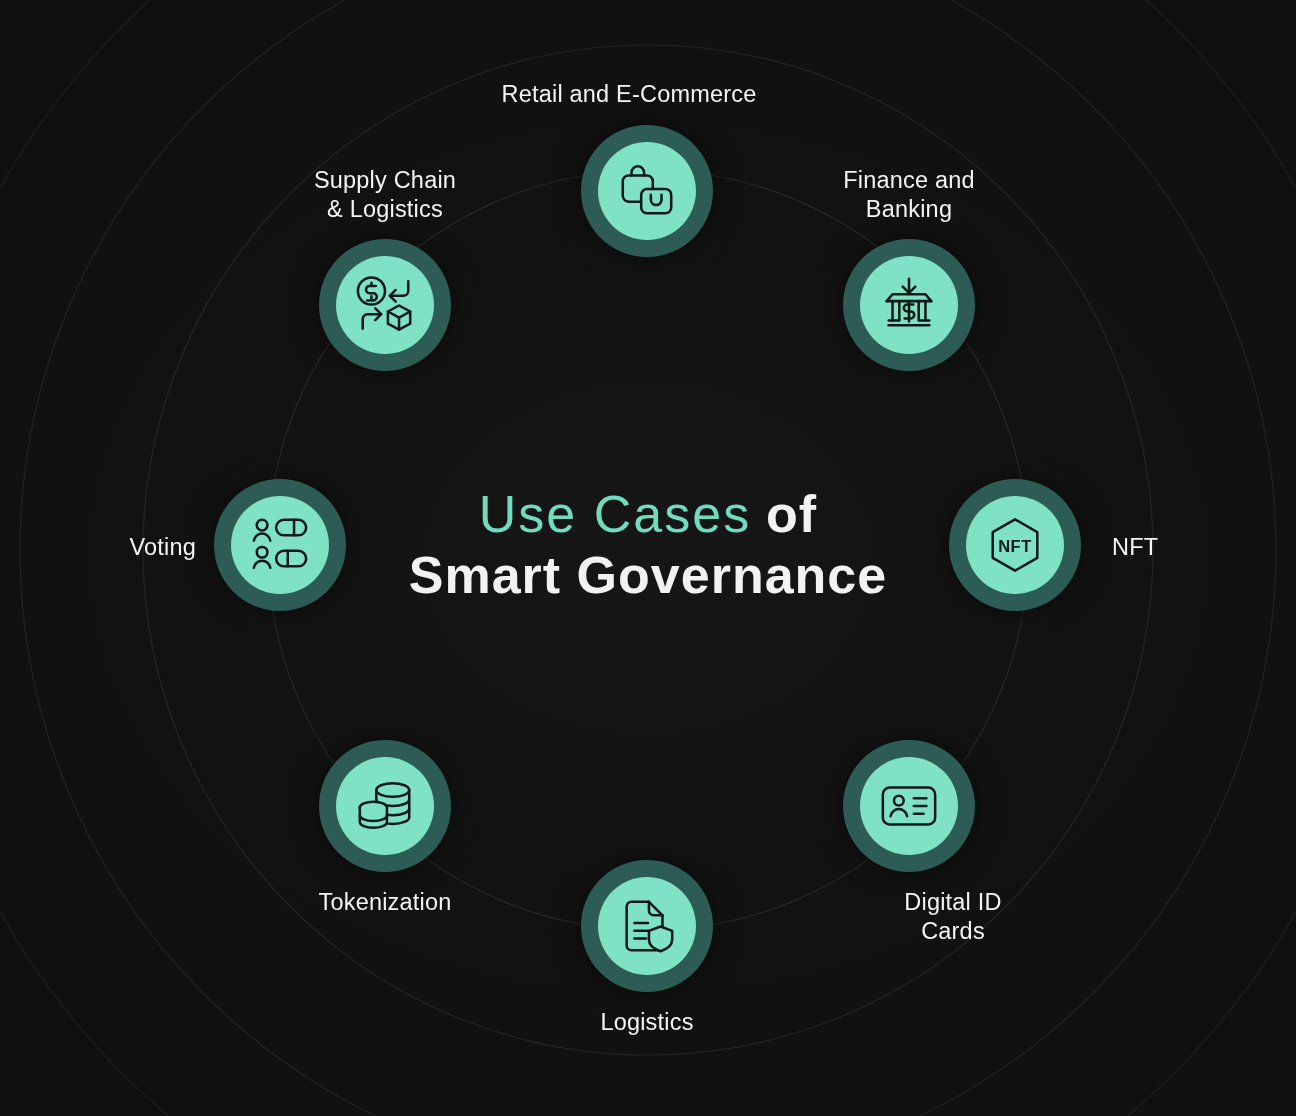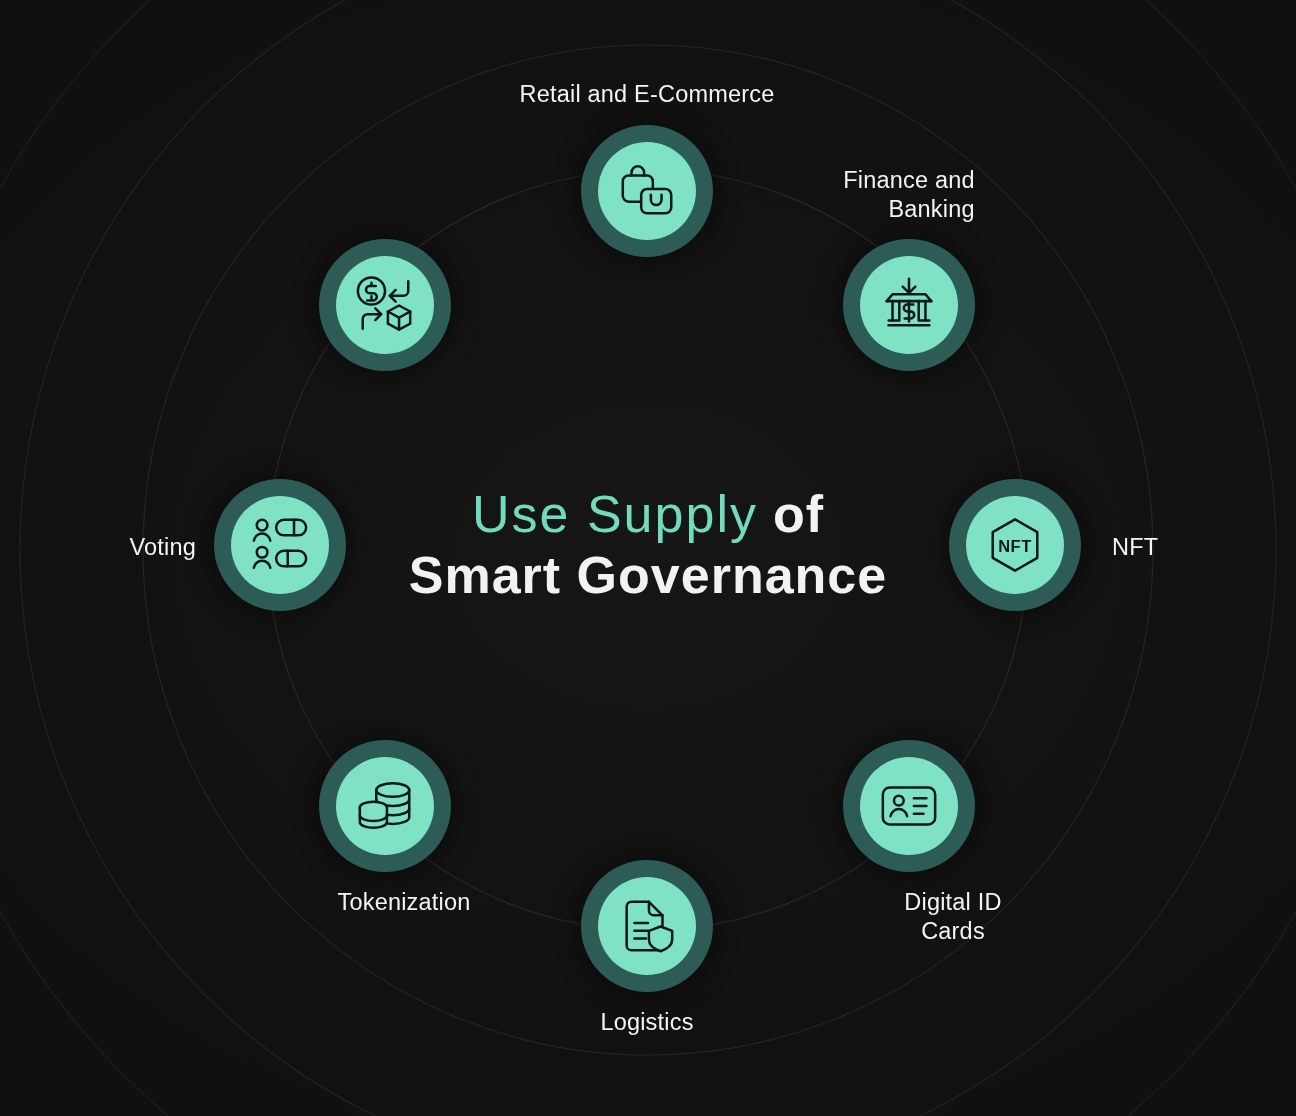--- a/index.html
+++ b/index.html
@@ -92,54 +92,54 @@
 
   <svg class="rings" viewBox="0 0 1296 1116" xmlns="http://www.w3.org/2000/svg">
     <circle cx="648" cy="550" r="380" fill="none" stroke="#2b2b2b" stroke-width="1.2" opacity="0.85"></circle>
     <circle cx="648" cy="550" r="505" fill="none" stroke="#2b2b2b" stroke-width="1.2" opacity="0.8"></circle>
     <circle cx="648" cy="550" r="628" fill="none" stroke="#2b2b2b" stroke-width="1.2" opacity="0.7"></circle>
     <circle cx="648" cy="550" r="742" fill="none" stroke="#282828" stroke-width="1.2" opacity="0.6"></circle>
   </svg>
 
   <div class="title-block">
     <div class="title-line">
-      <span class="t-accent">Use Supply</span>
+      <span class="t-accent">Use Cases</span>
       <span class="t-plain">of</span>
     </div>
     <div class="title-line t-plain">Smart Governance</div>
   </div>
 
   <div class="node" style="left:581px; top:125px;">
     <div class="disc">
       <svg width="62" height="62" viewBox="0 0 64 64" fill="none" stroke="#0F1A18" stroke-width="2.6" stroke-linecap="round" stroke-linejoin="round">
         <rect x="7" y="16" width="31" height="27" rx="6"></rect>
         <path d="M16 16v-3a6.5 6.5 0 0 1 13 0v3"></path>
         <rect x="26" y="30" width="31" height="25" rx="6" fill="#7FE2C5"></rect>
         <path d="M36 36v5a5.5 5.5 0 0 0 11 0v-5"></path>
       </svg>
     </div>
   </div>
-  <div class="label center-x" style="left:647px; top:80px;text-align:center;">Retail and E-Commerce</div>
+  <div class="label center-x" style="left:629px; top:80px;text-align:center;">Retail and E-Commerce</div>
 
   <div class="node" style="left:843px; top:239px;">
     <div class="disc">
       <svg width="62" height="62" viewBox="0 0 64 64" fill="none" stroke="#0F1A18" stroke-width="2.6" stroke-linecap="round" stroke-linejoin="round">
         <path d="M32 5v14"></path>
         <path d="M25.5 13 32 19.5 38.5 13"></path>
         <path d="M9 28 15 21h34l6 7"></path>
         <path d="M9 28h46"></path>
         <path d="M15 28v20M22 28v20M42 28v20M49 28v20"></path>
         <path d="M11 53h42"></path>
         <path d="M11 48h10M43 48h10"></path>
         <path d="M32 28v21"></path>
         <path d="M36.5 31.5h-6.3a3.6 3.6 0 0 0 0 7.2h3.6a3.6 3.6 0 0 1 0 7.2H27.5"></path>
       </svg>
     </div>
   </div>
-  <div class="label center-x" style="left:909px; top:166px;text-align:right;">Finance and
+  <div class="label center-x" style="left:909px; top:166px;">Finance and
 Banking</div>
 
   <div class="node" style="left:949px; top:479px;">
     <div class="disc">
       <svg width="62" height="62" viewBox="0 0 64 64" fill="none" stroke="#0F1A18" stroke-width="2.6" stroke-linecap="round" stroke-linejoin="round">
         <path d="M32 5.5 55 18.8v26.4L32 58.5 9 45.2V18.8z"></path>
         <text x="32" y="39.5" font-family="'Liberation Sans', sans-serif" font-size="17" font-weight="700" letter-spacing="0.6" text-anchor="middle" fill="#0F1A18" stroke="none">NFT</text>
       </svg>
     </div>
   </div>
@@ -176,21 +176,21 @@
         <ellipse cx="40" cy="15.5" rx="17" ry="7"></ellipse>
         <path d="M23 15.5v28c0 3.9 7.6 7 17 7s17-3.1 17-7v-28"></path>
         <path d="M23 25c0 3.9 7.6 7 17 7s17-3.1 17-7"></path>
         <path d="M23 34.5c0 3.9 7.6 7 17 7s17-3.1 17-7"></path>
         <ellipse cx="20" cy="33.5" rx="14" ry="6" fill="#7FE2C5"></ellipse>
         <path d="M6 33.5v15c0 3.3 6.3 6 14 6s14-2.7 14-6v-15" fill="#7FE2C5"></path>
         <path d="M6 41.5c0 3.3 6.3 6 14 6s14-2.7 14-6"></path>
       </svg>
     </div>
   </div>
-  <div class="label center-x" style="left:385px; top:888px;margin-left:19px;">Tokenization</div>
+  <div class="label center-x" style="left:385px; top:888px;">Tokenization</div>
 
   <div class="node" style="left:214px; top:479px;">
     <div class="disc">
       <svg width="62" height="62" viewBox="0 0 64 64" fill="none" stroke="#0F1A18" stroke-width="2.6" stroke-linecap="round" stroke-linejoin="round">
         <circle cx="13.5" cy="11.5" r="5.5"></circle>
         <path d="M5 27.5a8.6 8.6 0 0 1 17 0"></path>
         <circle cx="13.5" cy="39.5" r="5.5"></circle>
         <path d="M5 55.5a8.6 8.6 0 0 1 17 0"></path>
         <rect x="28" y="6" width="31" height="16" rx="8"></rect>
         <path d="M46.5 6v16"></path>
@@ -209,14 +209,16 @@
         <path d="M18 9v3M18 23v3"></path>
         <path d="M56 7.5v10a5 5 0 0 1-5 5h-14"></path>
         <path d="M43 16.5 37 22.5l6 6"></path>
         <path d="M9 56.5v-10a5 5 0 0 1 5-5h14"></path>
         <path d="M22 35.5l6 6-6 6"></path>
         <path d="M46.5 32.5 58 38.7v12.6L46.5 57.5 35 51.3V38.7z"></path>
         <path d="M35 38.7 46.5 45l11.5-6.3M46.5 45v12.5"></path>
       </svg>
     </div>
   </div>
+  <div class="label center-x" style="left:385px; top:166px;">Supply Chain
+&amp; Logistics</div>
 
 </div>
 
 </body></html>

